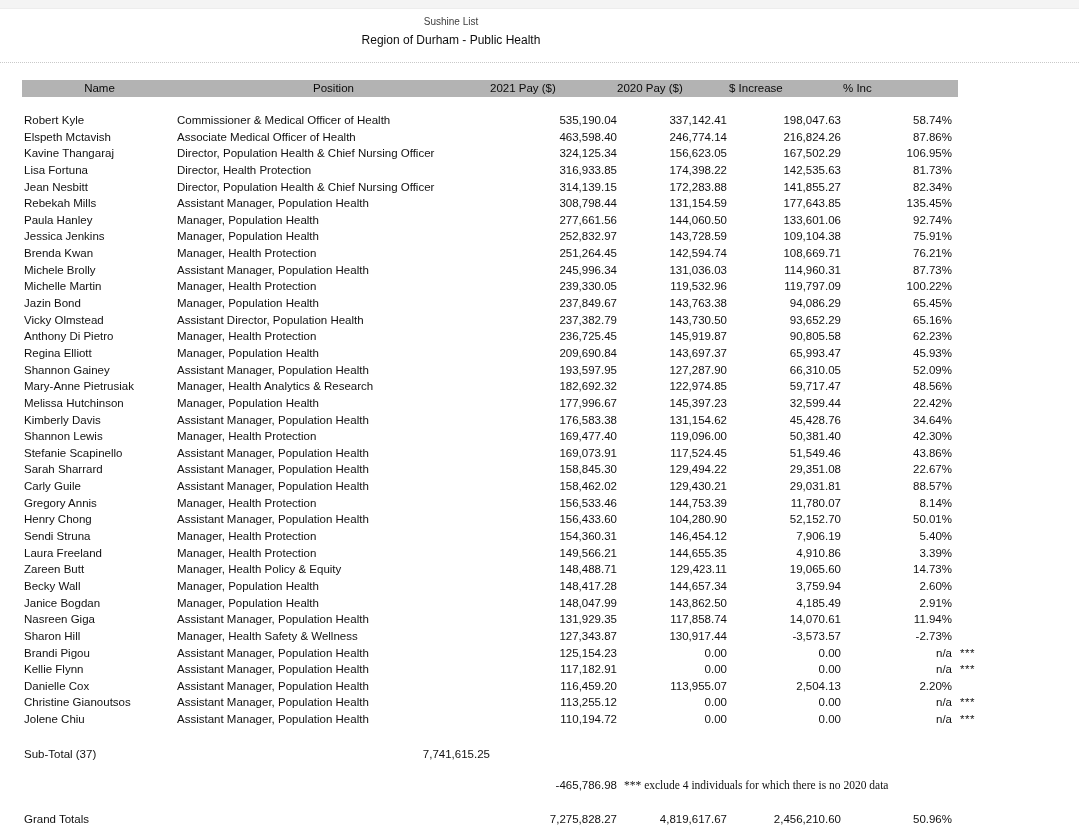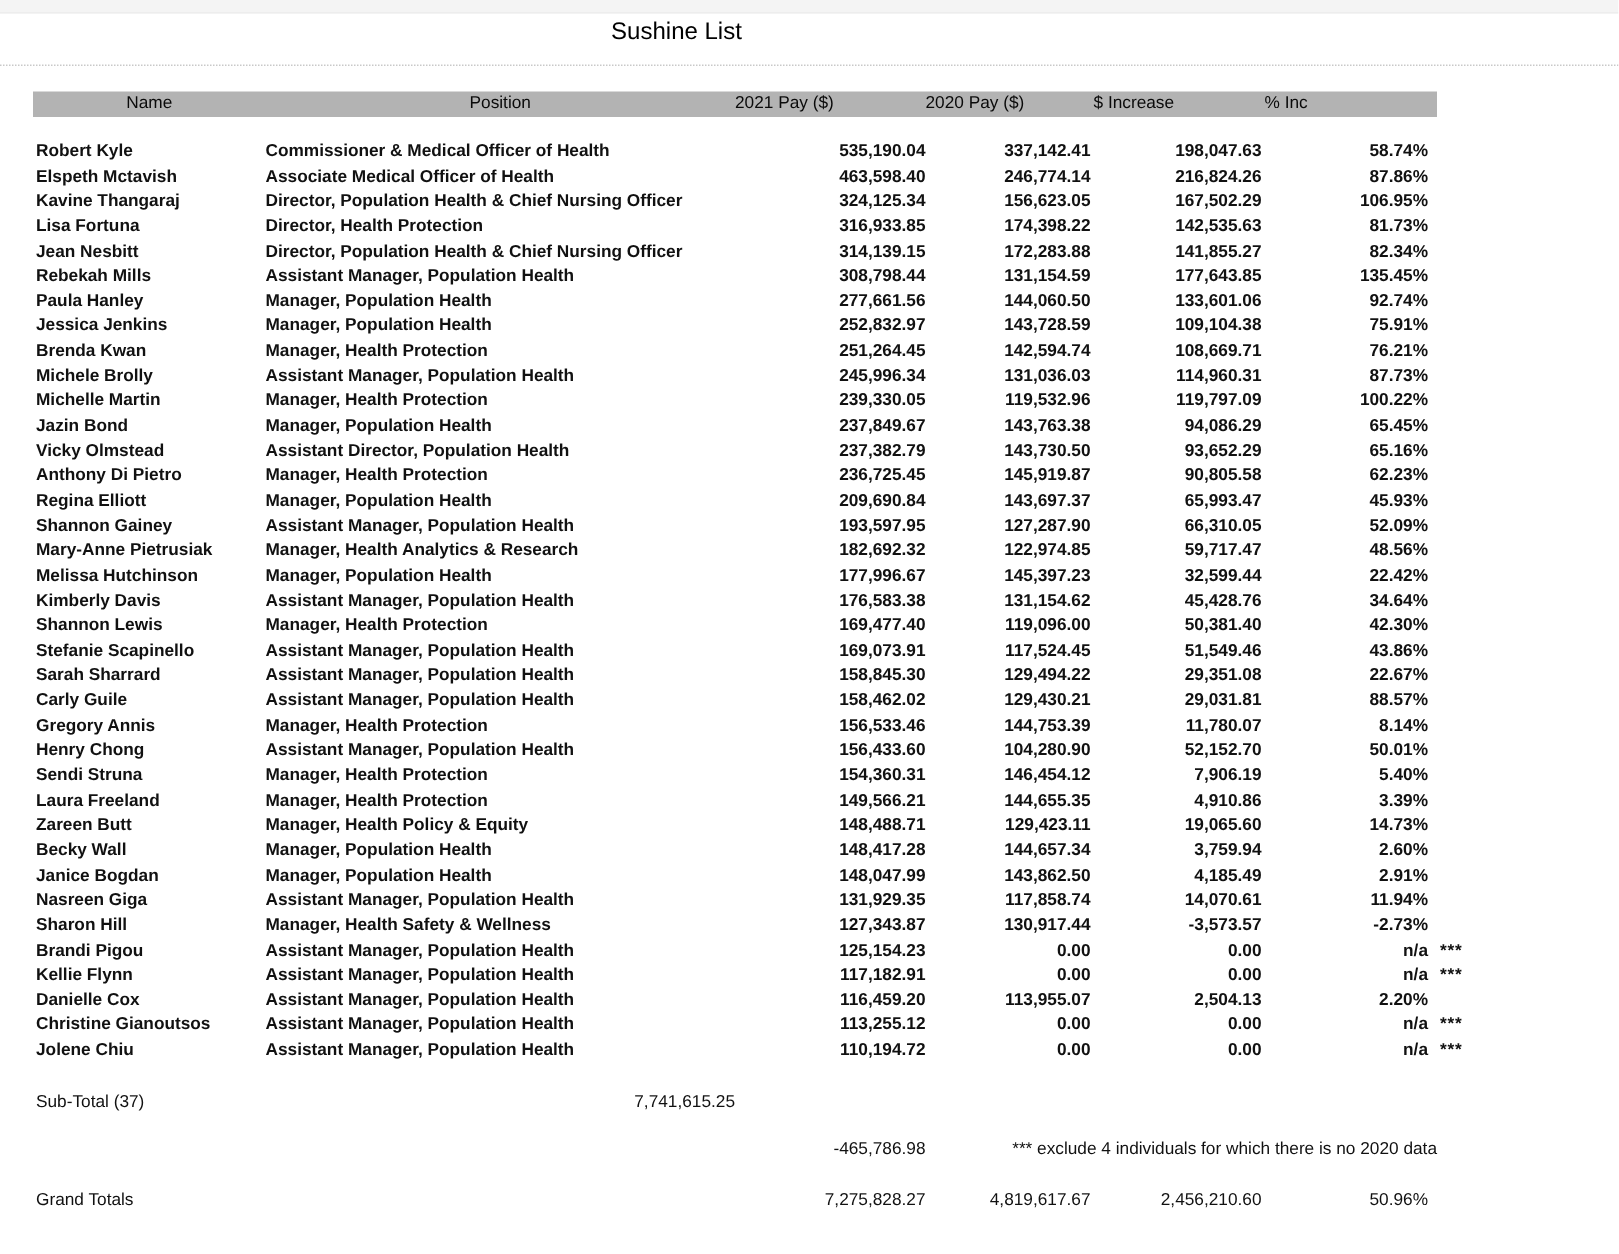--- a/index.html
+++ b/index.html
@@ -3,21 +3,21 @@
 <meta charset="utf-8">
 <style>
   html,body{margin:0;padding:0;}
   body{
     width:1079px;height:836px;overflow:hidden;background:#ffffff;
     font-family:"Liberation Sans","DejaVu Sans",sans-serif;
     color:#111;-webkit-font-smoothing:antialiased;
   }
   .top-band{height:8px;width:1079px;background:#f4f4f4;border-bottom:1px solid #ededed;}
   .titles{margin-top:5px;text-align:center;width:902px;}
-  .title-line{font-size:16px;line-height:15px;color:#000000;}
+  .title-line{font-size:10px;line-height:15px;color:#404040;}
   .subtitle-line{font-size:12px;line-height:15px;margin-top:4px;color:#0d0d0d;}
   .page-rule{margin-top:14px;border-top:1px dotted #c9c9c9;width:1079px;height:0;}
 
   .sheet{margin-left:22px;width:936px;}
   .grid-row{
     display:grid;
     grid-template-columns:155px 313px 127px 112px 114px 115px;
     font-size:11.5px;
   }
   .header-bar{
@@ -25,42 +25,43 @@
     background:#b3b3b3;
     height:17px;line-height:17px;
     color:#0a0a0a;
   }
   .header-bar .hc{white-space:nowrap;}
   .hc.center{text-align:center;}
   .hc.right{text-align:left;}
   .hc.pad2{padding-right:2px;}
 
   .tbody{margin-top:15px;}
-  .row{height:16.65px;line-height:16.65px;font-weight:bold;}
+  .row{height:16.65px;line-height:16.65px;}
   .cell{white-space:nowrap;overflow:visible;}
   .cell.name{padding-left:2px;}
   .cell.num{text-align:right;}
   .cell.n2020{padding-right:2px;}
   .cell.ninc{padding-right:2px;}
   .cell.pct{padding-right:6px;position:relative;}
   .cell .note{position:absolute;right:-17px;top:0;letter-spacing:0.5px;}
 
   .subtotal-row{margin-top:18px;height:17px;line-height:17px;}
   .pre{white-space:pre;}
   .adjust-row{margin-top:14px;height:17px;line-height:17px;}
-  .adjust-note{grid-column:4 / span 3;padding-left:7px;white-space:nowrap;text-align:right;}
+  .adjust-note{grid-column:4 / span 3;padding-left:7px;white-space:nowrap;text-align:left;font-family:Liberation Serif, serif;}
   .grand-row{margin-top:17px;height:17px;line-height:17px;}
 </style>
 </head>
 <body>
 
 <div class="top-band"></div>
 
 <div class="titles">
   <div class="title-line">Sushine List</div>
+  <div class="subtitle-line">Region of Durham - Public Health</div>
 </div>
 
 <div class="page-rule"></div>
 
 <div class="sheet">
 
   <div class="grid-row header-bar">
     <div class="hc center">Name</div>
     <div class="hc center">Position</div>
     <div class="hc right">2021 Pay ($)</div>

